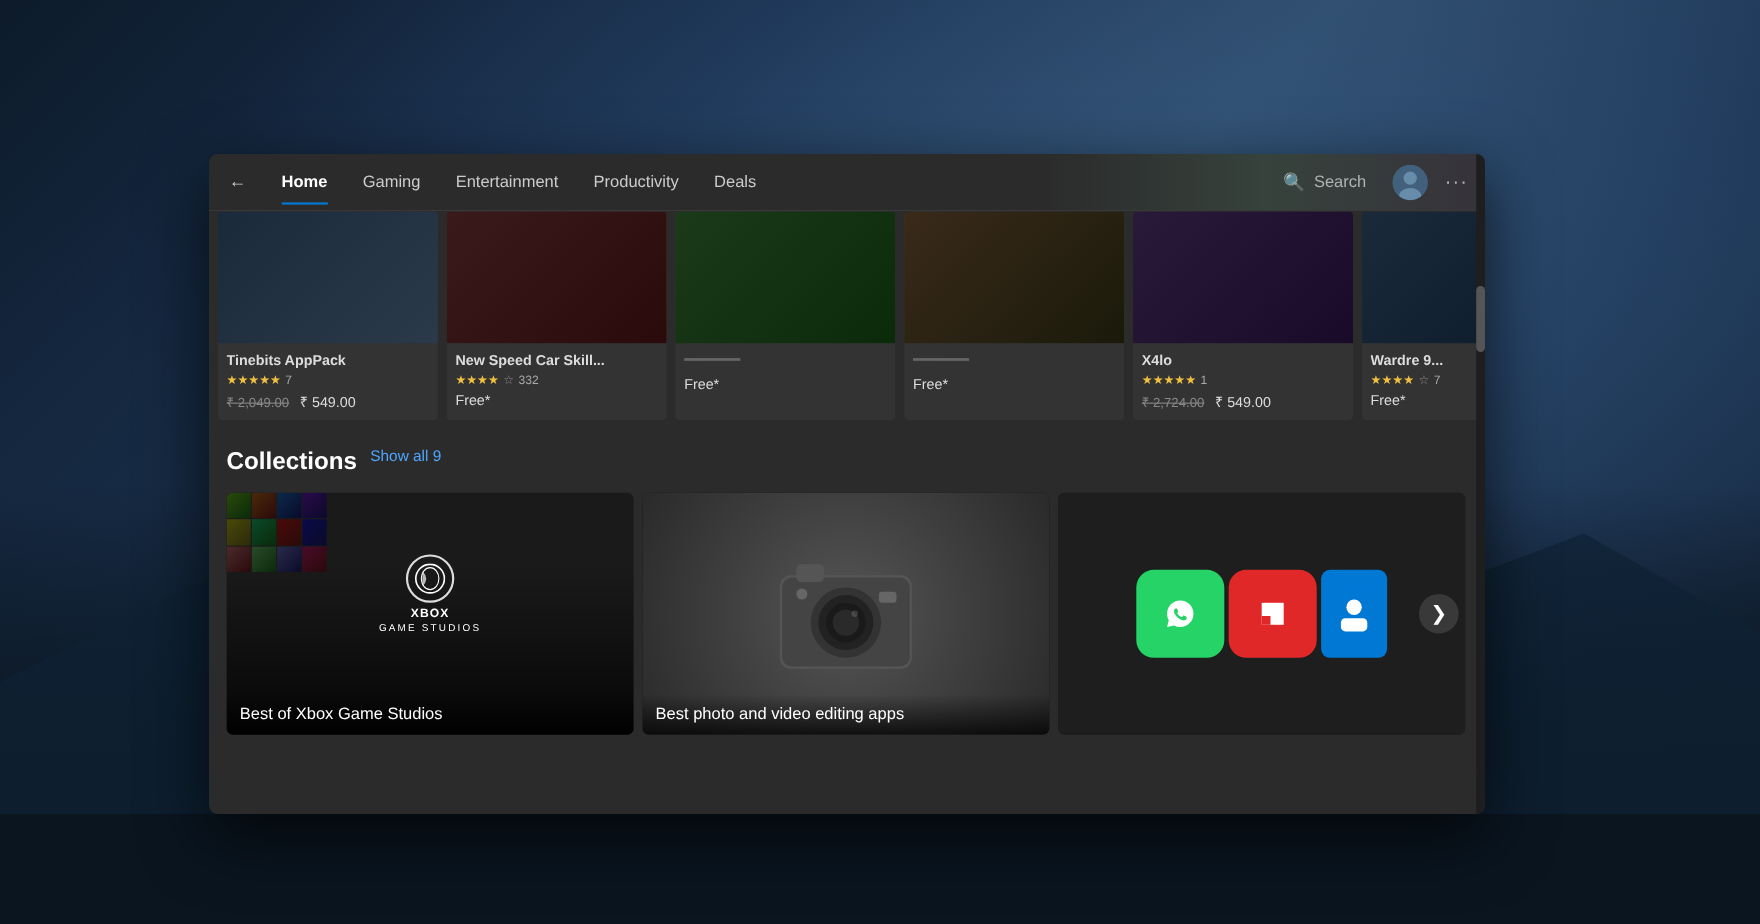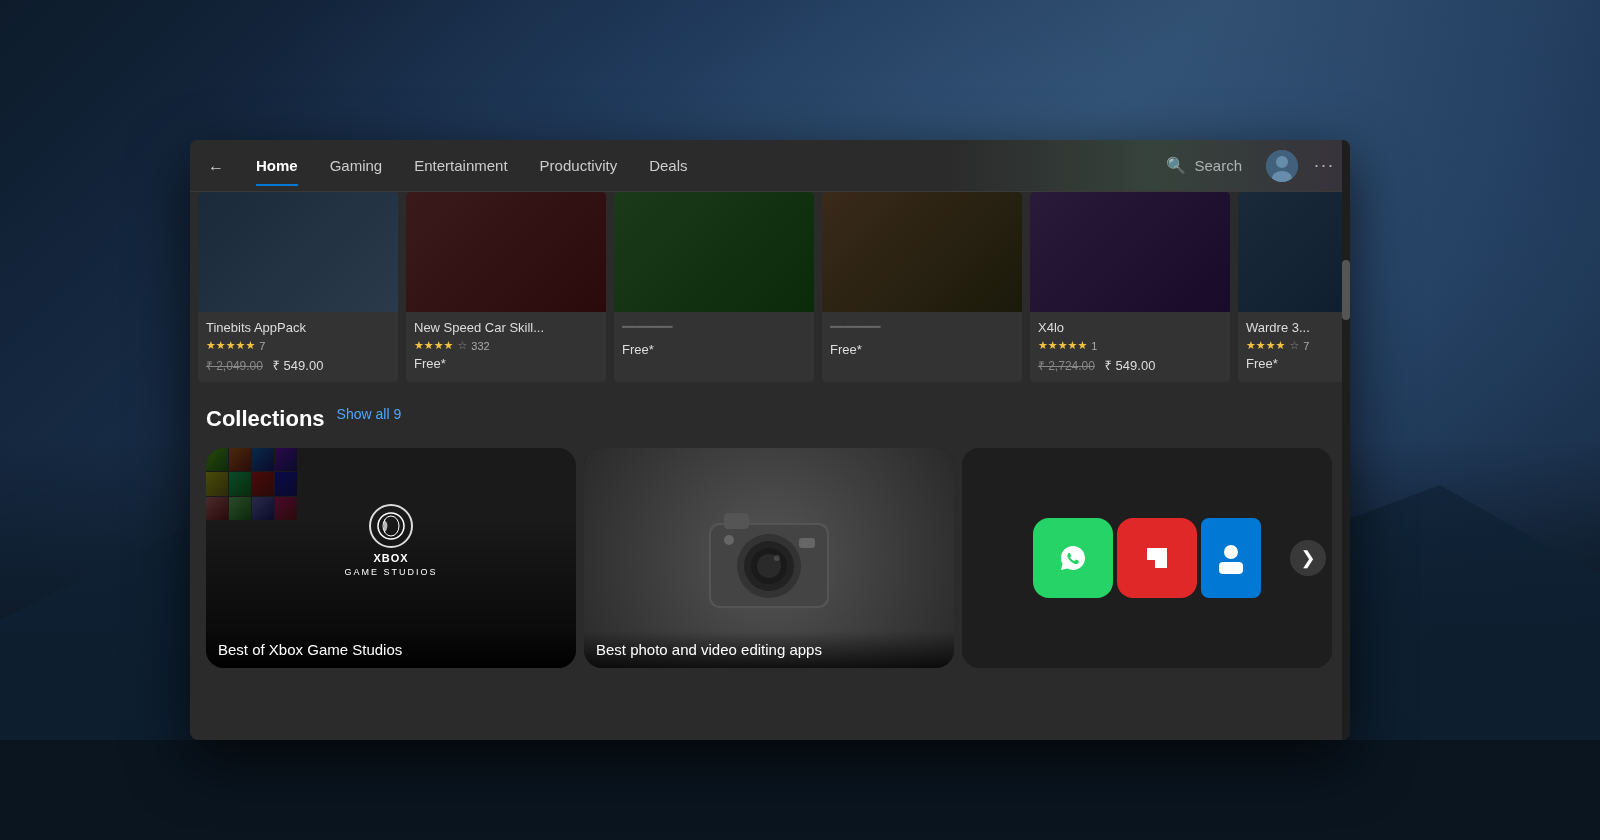--- a/index.html
+++ b/index.html
@@ -215,20 +215,21 @@
     .app-info {
       padding: 8px;
     }
     .app-name {
       font-size: 13px;
       color: #ddd;
       margin-bottom: 4px;
       white-space: nowrap;
       overflow: hidden;
       text-overflow: ellipsis;
+      font-weight: bold;
     }
     .app-rating {
       display: flex;
       align-items: center;
       gap: 4px;
       margin-bottom: 4px;
     }
     .stars {
       color: #f0c040;
       font-size: 11px;
@@ -270,21 +271,21 @@
       cursor: pointer;
     }
     .collections-grid {
       display: flex;
       gap: 8px;
       position: relative;
     }
     .collection-card {
       flex: 0 0 calc(33.33% - 6px);
       height: 220px;
-      border-radius: 18px;
+      border-radius: 6px;
       overflow: hidden;
       position: relative;
       cursor: pointer;
       background: #1a1a1a;
     }
     .collection-card:last-child {
       flex: 0 0 calc(33.33% - 6px);
     }
     
     .xbox-card {
@@ -526,21 +527,21 @@
           <div class="app-price">
             <span class="original">₹ 2,724.00</span>
             <span>₹ 549.00</span>
           </div>
         </div>
       </div>
 
       <div class="app-card">
         <div class="app-img" style="background: linear-gradient(135deg, #1a2a3a, #0a1a2a);"></div>
         <div class="app-info">
-          <div class="app-name">Wardre 3...</div>
+          <div class="app-name">Wardre 9...</div>
           <div class="app-rating">
             <span class="stars">★★★★</span>
             <span style="color:#888; font-size:11px;">☆</span>
             <span class="rating-count">7</span>
           </div>
           <div class="app-price">
             <span class="free">Free*</span>
           </div>
         </div>
       </div>

